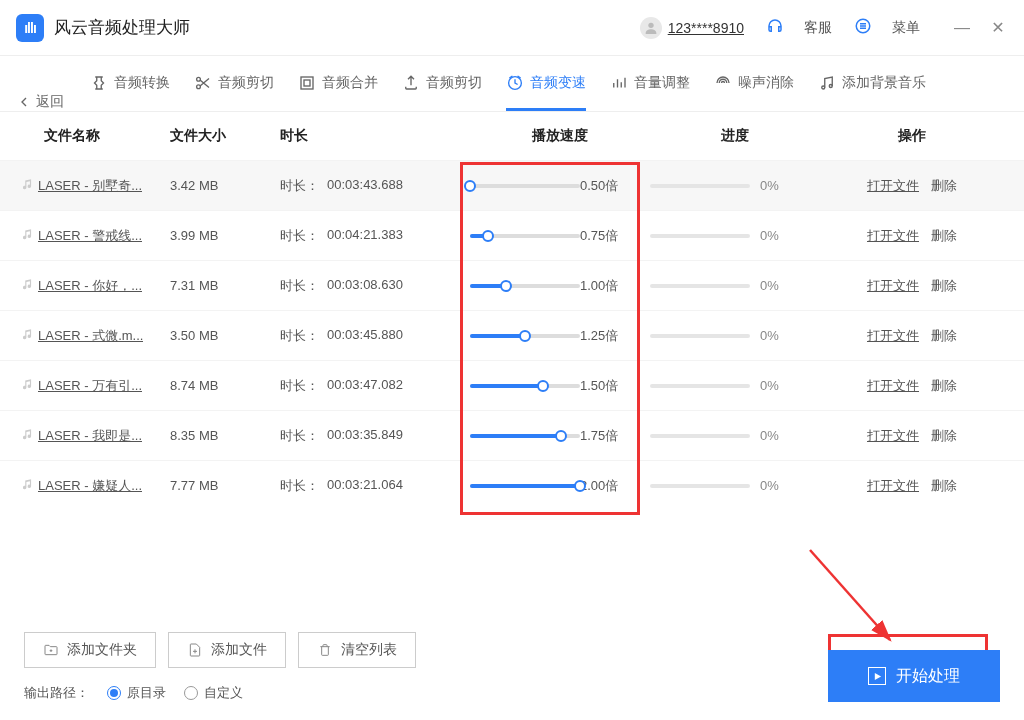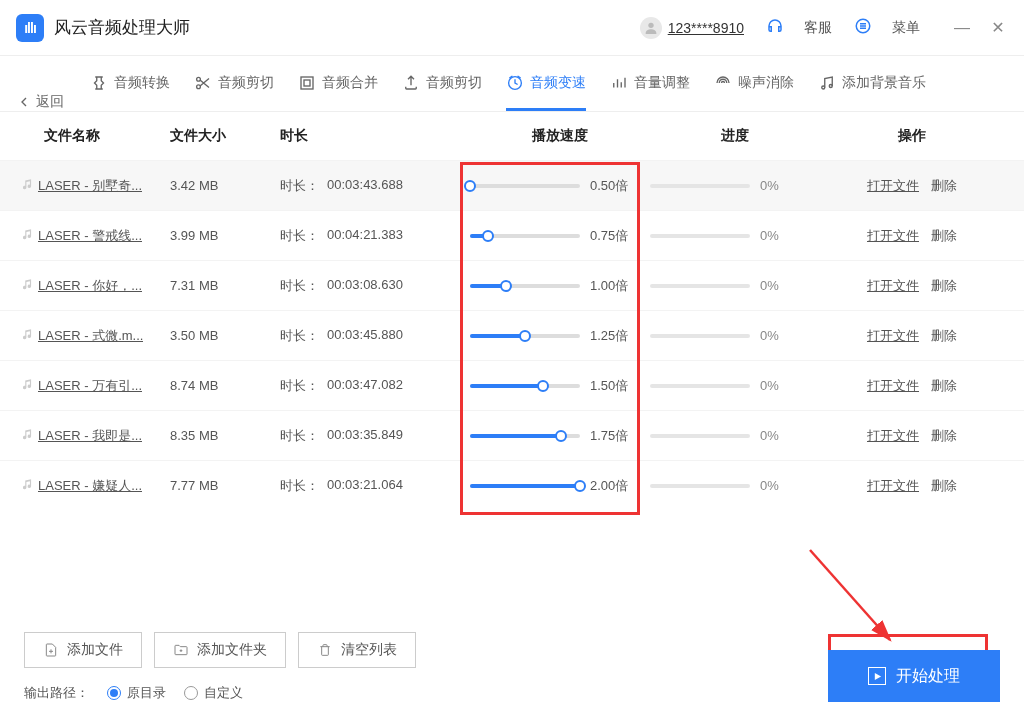--- a/index.html
+++ b/index.html
@@ -34,21 +34,21 @@
 
 .rows { }
 .row { display: flex; align-items: center; height: 50px; padding: 0 20px; font-size: 13px; color: #555; border-top: 1px solid #f3f3f3; }
 .row:first-child { background: #f7f7f7; }
 .fname { width: 150px; display: flex; align-items: center; gap: 4px; white-space: nowrap; overflow: hidden; text-decoration: underline; }
 .fname .mico { color: #bbb; flex-shrink: 0; }
 .fname .txt { overflow: hidden; text-overflow: ellipsis; }
 .fsize { width: 110px; }
 .fdur { width: 190px; display: flex; gap: 8px; }
 .fdur .lbl { color: #555; }
-.fspeed { width: 180px; display: flex; align-items: center; gap: 10px; }
+.fspeed { width: 180px; display: flex; align-items: center; }
 .slider { width: 110px; height: 4px; background: #ddd; border-radius: 2px; position: relative; }
 .slider .fill { position: absolute; left: 0; top: 0; bottom: 0; background: #2d7ef7; border-radius: 2px; }
 .slider .thumb { position: absolute; top: 50%; width: 12px; height: 12px; border: 2px solid #2d7ef7; background: #fff; border-radius: 50%; transform: translate(-50%, -50%); }
 .speedval { width: 50px; color: #555; }
 .fprog { width: 170px; display: flex; align-items: center; gap: 10px; }
 .pbar { width: 100px; height: 4px; background: #e5e5e5; border-radius: 2px; }
 .pval { color: #888; }
 .fact { flex: 1; display: flex; align-items: center; gap: 12px; justify-content: center; }
 .openf { text-decoration: underline; color: #555; cursor: pointer; }
 .delf { color: #555; cursor: pointer; }
@@ -396,31 +396,31 @@
         <path d="M0,0 L9,3 L0,6 Z" fill="#e33"></path>
       </marker>
     </defs>
   <line x1="10" y1="10" x2="90" y2="100" stroke="#e33" stroke-width="2.5" marker-end="url(#ah)"></line>
 </svg>
 
 <div class="bottom">
   <div class="btns-row">
     <div class="bbtn">
       <svg width="16" height="16" viewBox="0 0 24 24" fill="none" stroke="#888" stroke-width="1.5">
+          <path d="M3 6a1 1 0 011-1h5l2 2h9a1 1 0 011 1v10a1 1 0 01-1 1H4a1 1 0 01-1-1V6z"></path>
+          <path d="M12 11v4M10 13h4"></path>
+        </svg>
+      <span>添加文件夹</span>
+    </div>
+    <div class="bbtn">
+      <svg width="16" height="16" viewBox="0 0 24 24" fill="none" stroke="#888" stroke-width="1.5">
           <path d="M14 3H6a1 1 0 00-1 1v16a1 1 0 001 1h12a1 1 0 001-1V8l-5-5z"></path>
           <path d="M12 11v6M9 14h6"></path>
         </svg>
       <span>添加文件</span>
-    </div>
-    <div class="bbtn">
-      <svg width="16" height="16" viewBox="0 0 24 24" fill="none" stroke="#888" stroke-width="1.5">
-          <path d="M3 6a1 1 0 011-1h5l2 2h9a1 1 0 011 1v10a1 1 0 01-1 1H4a1 1 0 01-1-1V6z"></path>
-          <path d="M12 11v4M10 13h4"></path>
-        </svg>
-      <span>添加文件夹</span>
     </div>
     <div class="bbtn">
       <svg width="16" height="16" viewBox="0 0 24 24" fill="none" stroke="#888" stroke-width="1.5">
           <path d="M5 7h14M9 7V5a1 1 0 011-1h4a1 1 0 011 1v2M7 7v12a1 1 0 001 1h8a1 1 0 001-1V7"></path>
         </svg>
       <span>清空列表</span>
     </div>
   </div>
   <div class="out-row">
     <span>输出路径：</span>

